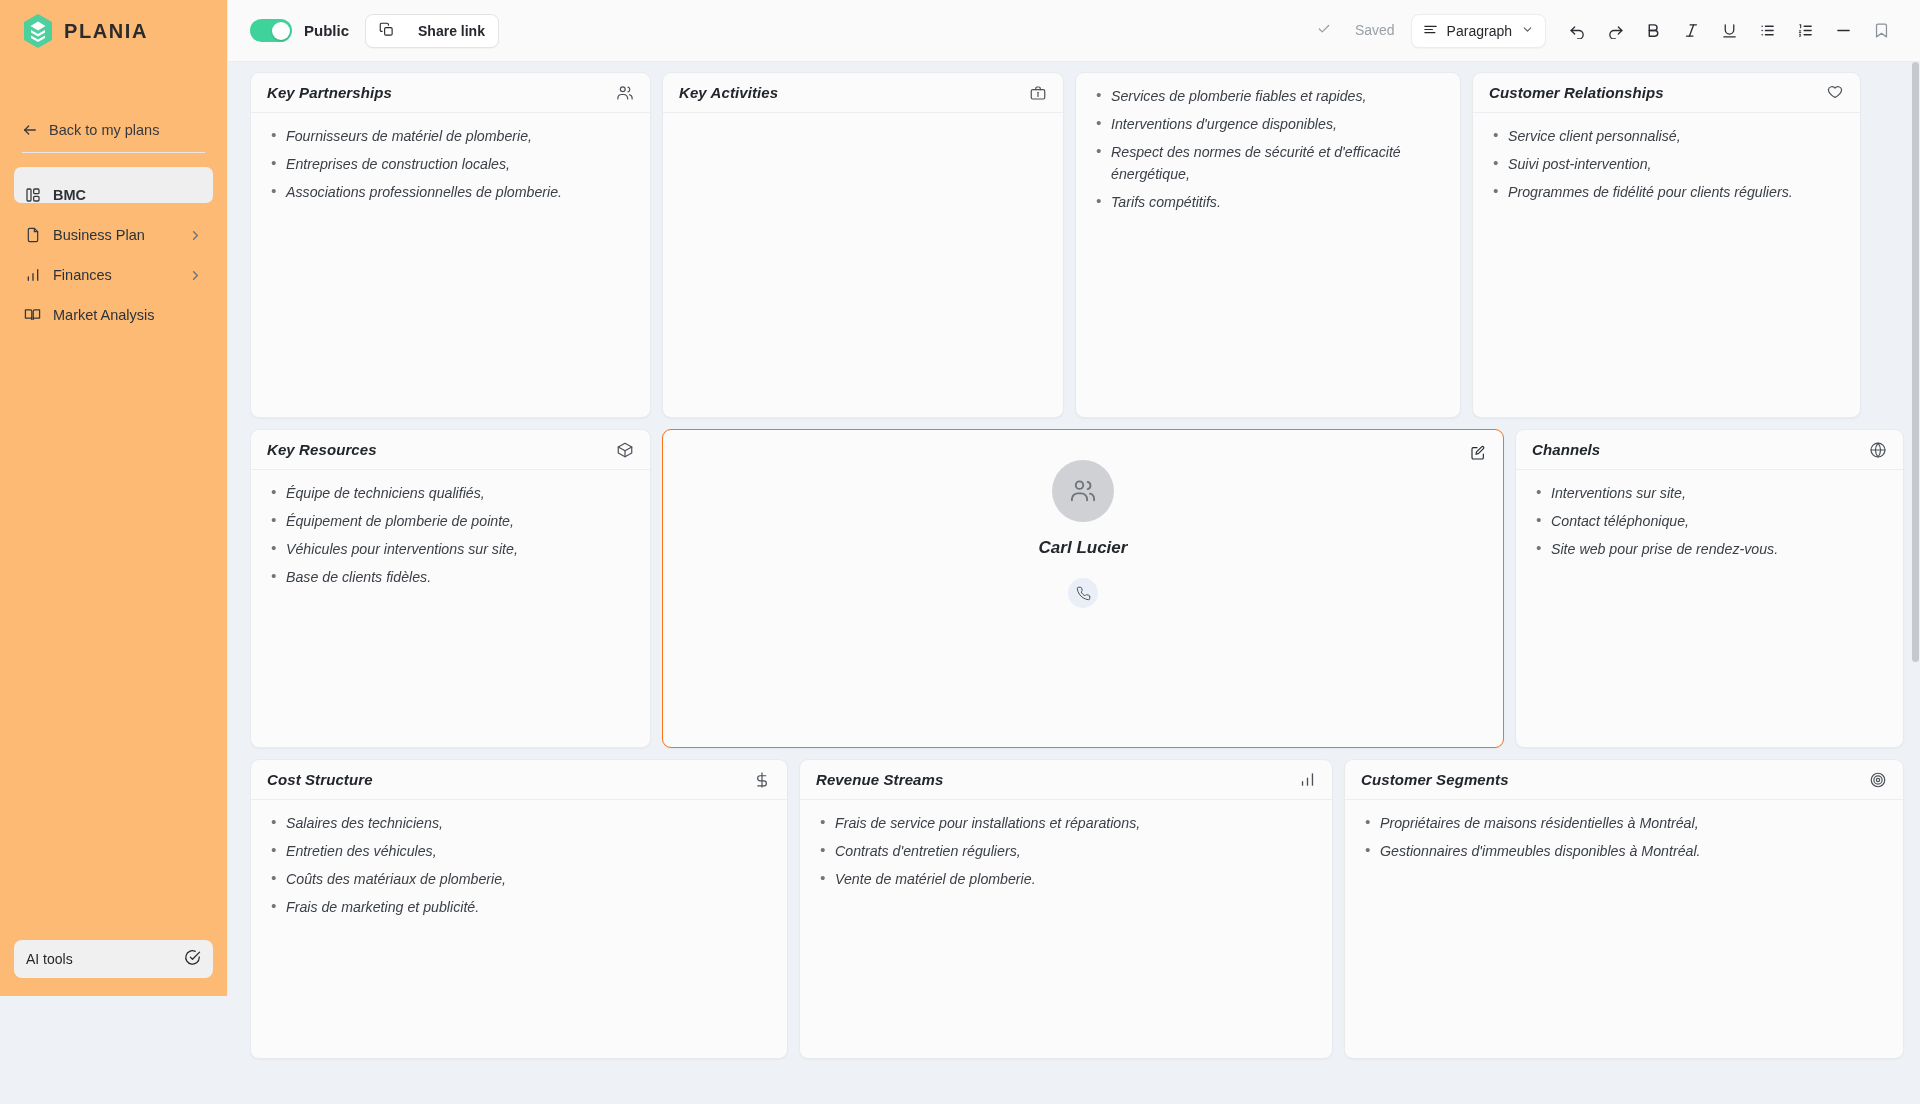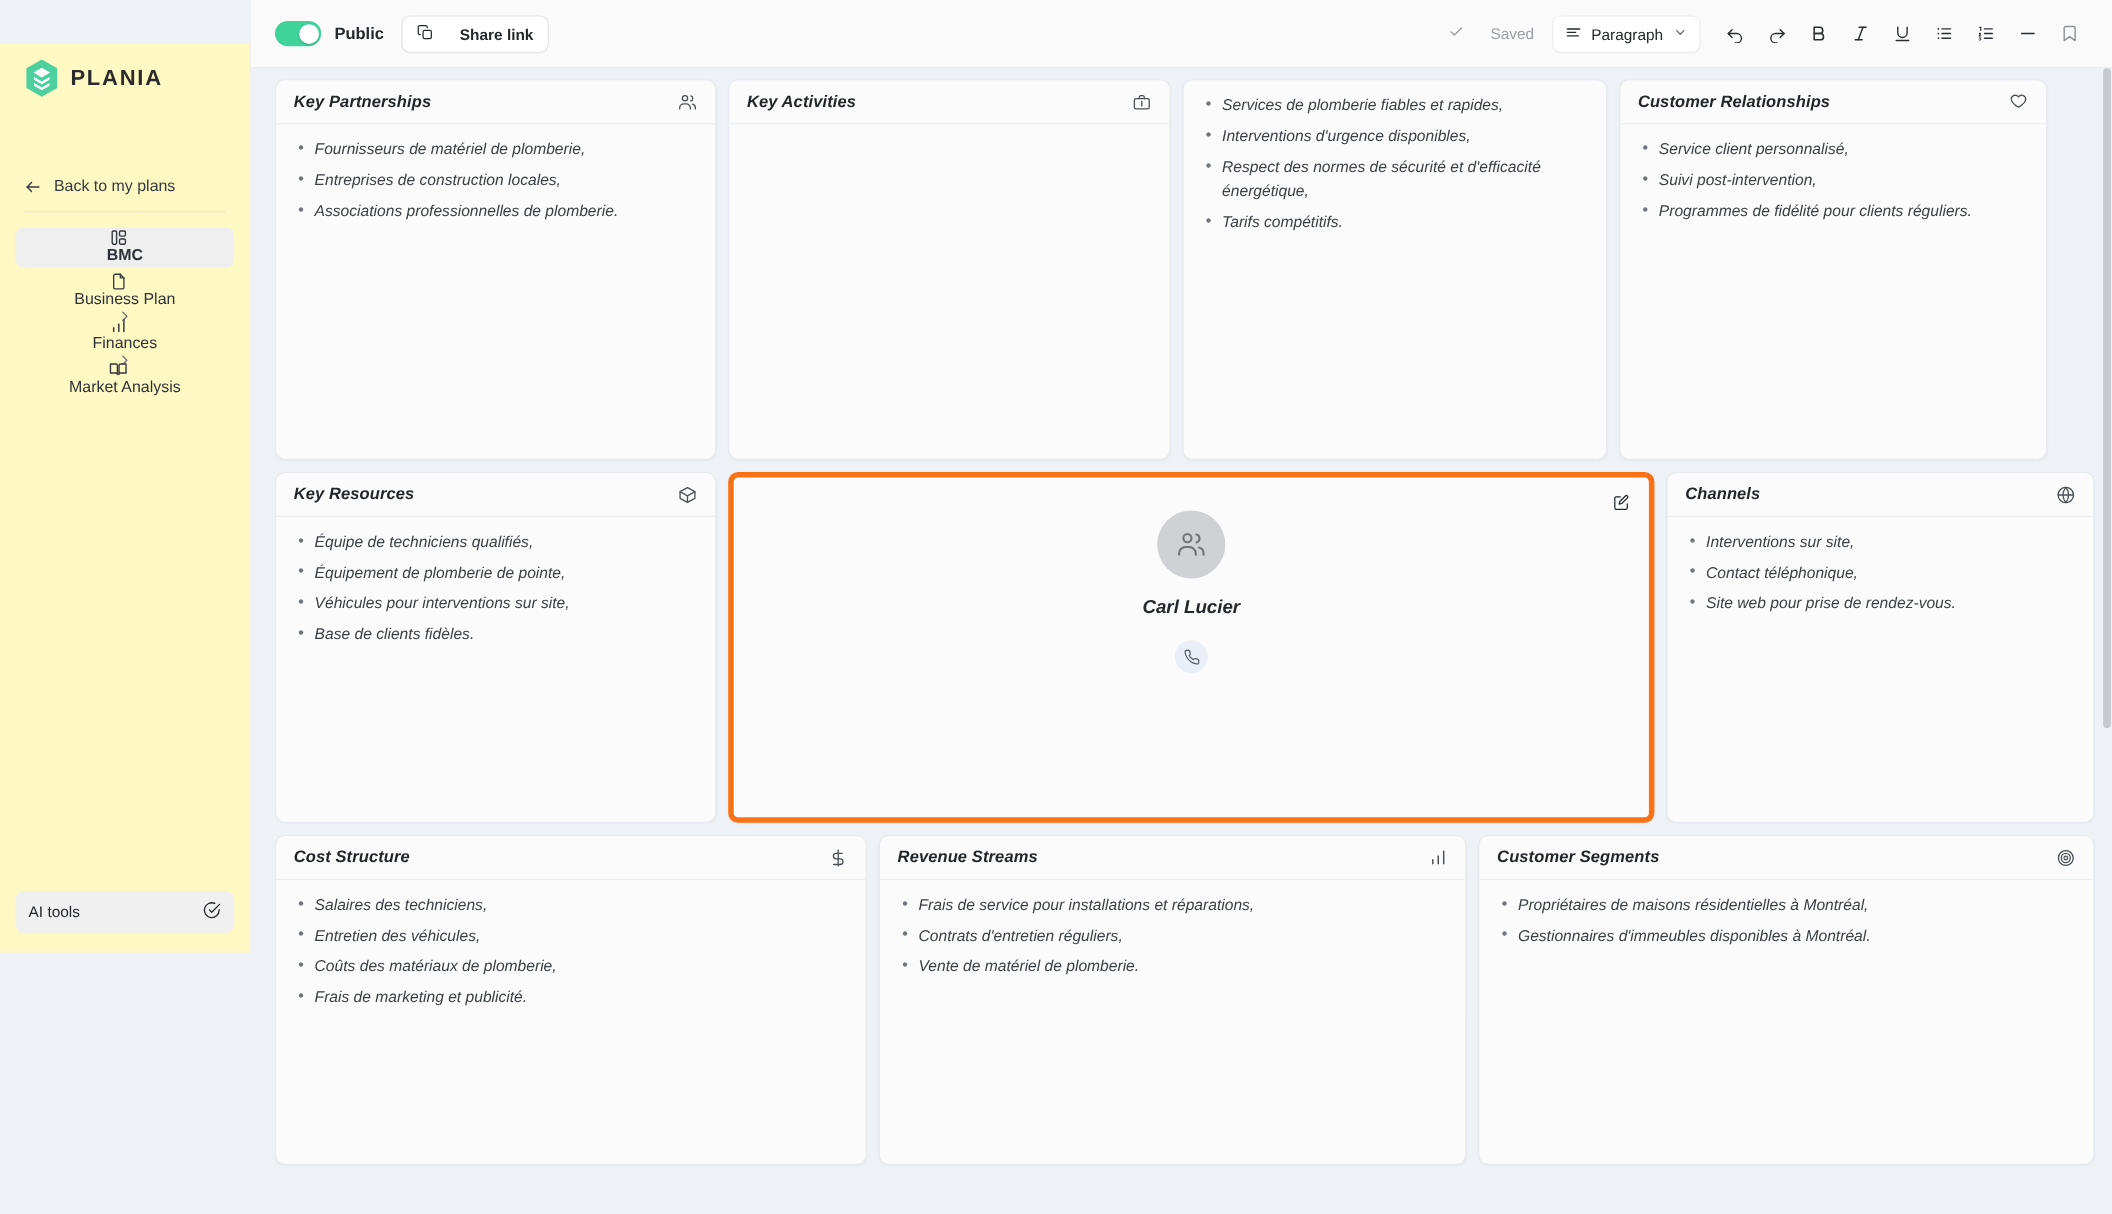--- a/index.html
+++ b/index.html
@@ -6,27 +6,26 @@
   html, body {
     width: 1920px; height: 1104px;
     font-family: "Liberation Sans", sans-serif;
     background: #eef1f6;
     overflow: hidden;
   }
   body { display: flex; }
 
   
   .sidebar {
-    width: 228px; height: 826px;
-    background: #fef9c3;
+    width: 228px; height: 996px;
+    background: #fdba74;
     border-right: 1px solid #ececec;
     display: flex; flex-direction: column;
     flex: 0 0 228px;
     position: relative;
-    margin-top: 40px;
   }
   .brand {
     display: flex; align-items: center; gap: 10px;
     padding: 18px 0 18px 22px;
     height: 62px;
   }
   .brand-mark { width: 32px; height: 36px; display: block; }
   .brand-name {
     font-size: 20px; font-weight: 700; letter-spacing: 1.6px;
     color: #2b2b2b;
@@ -37,25 +36,25 @@
     font-size: 14.5px; color: #343a40;
     cursor: pointer;
   }
   .back-row svg { flex: 0 0 16px; }
   .side-sep {
     height: 1px; background: #e6e6e6;
     margin: 14px 22px 0 22px;
   }
   .nav { margin-top: 14px; padding: 0 14px; }
   .nav-item {
-    display: flex; align-items: center;
+    display: flex; align-items: flex-end;
     height: 36px; border-radius: 7px;
     padding: 0 10px; margin-bottom: 4px;
     font-size: 14.5px; color: #2d3238;
-    cursor: pointer; position: relative; flex-direction: column;
+    cursor: pointer; position: relative;
   }
   .nav-item.active { background: #efefef; font-weight: 600; }
   .nav-ic {
     width: 17px; height: 17px; margin-right: 12px;
     display: inline-flex; align-items: center; justify-content: center;
     color: #33383e; flex: 0 0 17px;
   }
   .nav-label { flex: 1 1 auto; }
   .nav-chev { color: #6b7076; display: inline-flex; }
 
@@ -178,21 +177,21 @@
 
   .col-w1 { flex: 0 0 401px; }
   .col-w2 { flex: 0 0 402px; }
   .col-w3 { flex: 0 0 386px; }
   .col-w4 { flex: 0 0 389px; }
   .kr { flex: 0 0 401px; }
   .ch { flex: 0 0 389px; }
   .center-card {
     flex: 1 1 auto;
     background: #fbfbfc;
-    border: 5px solid #f97316;
+    border: 1px solid #f97316;
     border-radius: 9px;
     box-shadow: 0 1px 2px rgba(16,24,40,.04);
     position: relative;
     display: flex; flex-direction: column;
     align-items: center;
     padding-top: 30px;
   }
   .edit-ic {
     position: absolute; top: 15px; right: 17px;
     color: #22262b; cursor: pointer;

